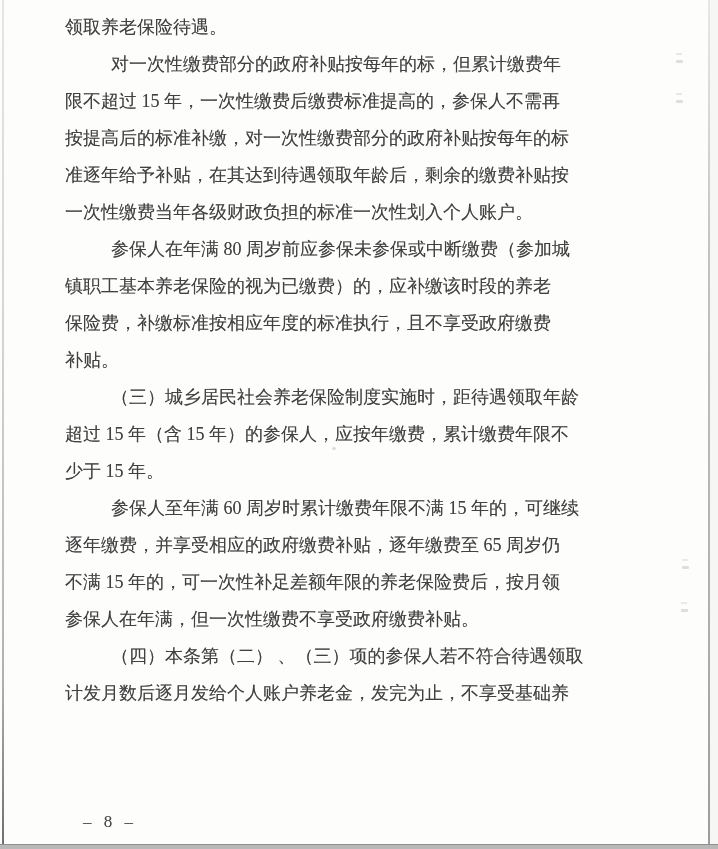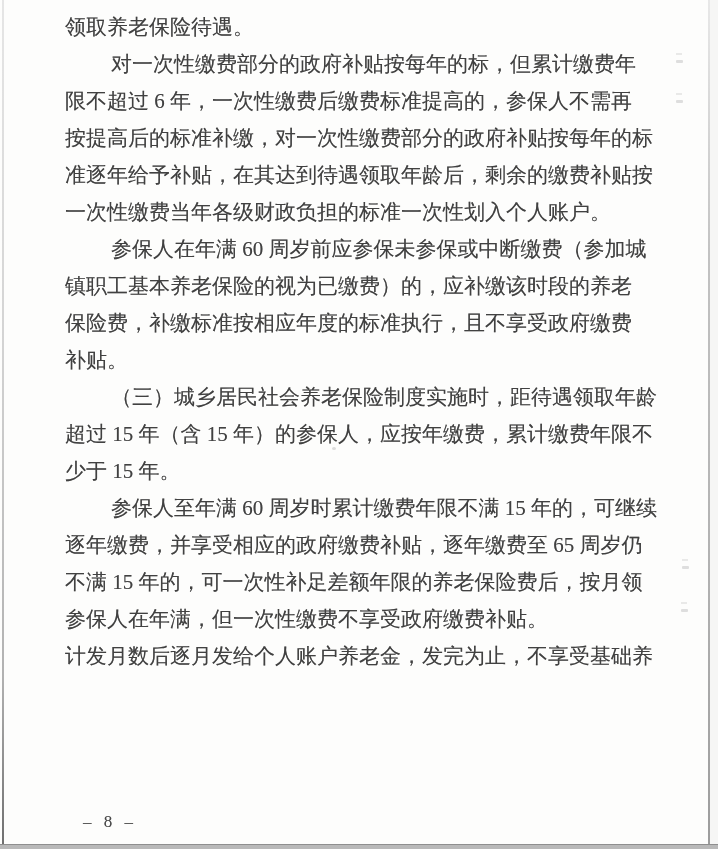--- a/index.html
+++ b/index.html
@@ -51,21 +51,21 @@
     height: 4px;
     background: #b9b9b9;
     border-top: 1px solid #8f8f8f;
   }
   .body-text {
     position: absolute;
     left: 65px;
     top: 9px;
     width: 592px;
     color: #414141;
-    font-size: 21px;
+    font-size: 18px;
     letter-spacing: 0px;
   }
   .line {
     height: 37px;
     line-height: 37px;
     white-space: pre;
     text-shadow: 0 0 0.6px rgba(70,70,70,0.45);
   }
   .line.indent {
     padding-left: 46px;
@@ -114,35 +114,36 @@
 <div class="page">
 
   <div class="edge-left"></div>
   <div class="edge-right"></div>
   <div class="right-gutter"></div>
   <div class="bottom-band"></div>
 
   <div class="body-text" id="document-body">
       <div class="line">领取养老保险待遇。</div>
       <div class="line indent">对一次性缴费部分的政府补贴按每年的标，但累计缴费年</div>
-      <div class="line">限不超过 6 年，一次性缴费后缴费标准提高的，参保人不需再</div>
+      <div class="line">限不超过 15 年，一次性缴费后缴费标准提高的，参保人不需再</div>
       <div class="line">按提高后的标准补缴，对一次性缴费部分的政府补贴按每年的标</div>
       <div class="line">准逐年给予补贴，在其达到待遇领取年龄后，剩余的缴费补贴按</div>
       <div class="line">一次性缴费当年各级财政负担的标准一次性划入个人账户。</div>
-      <div class="line indent">参保人在年满 60 周岁前应参保未参保或中断缴费（参加城</div>
+      <div class="line indent">参保人在年满 80 周岁前应参保未参保或中断缴费（参加城</div>
       <div class="line">镇职工基本养老保险的视为已缴费）的，应补缴该时段的养老</div>
       <div class="line">保险费，补缴标准按相应年度的标准执行，且不享受政府缴费</div>
       <div class="line">补贴。</div>
       <div class="line indent">（三）城乡居民社会养老保险制度实施时，距待遇领取年龄</div>
       <div class="line">超过 15 年（含 15 年）的参保人，应按年缴费，累计缴费年限不</div>
       <div class="line">少于 15 年。</div>
       <div class="line indent">参保人至年满 60 周岁时累计缴费年限不满 15 年的，可继续</div>
       <div class="line">逐年缴费，并享受相应的政府缴费补贴，逐年缴费至 65 周岁仍</div>
       <div class="line">不满 15 年的，可一次性补足差额年限的养老保险费后，按月领</div>
       <div class="line">参保人在年满，但一次性缴费不享受政府缴费补贴。</div>
+      <div class="line indent">（四）本条第（二） 、（三）项的参保人若不符合待遇领取</div>
       <div class="line">计发月数后逐月发给个人账户养老金，发完为止，不享受基础养</div>
     </div>
 
   <div class="page-number">– 8 –</div>
 
   <div class="artifact" style="left:676px; top:60px;"></div>
   <div class="artifact" style="left:676px; top:100px;"></div>
   <div class="artifact" style="left:682px; top:566px;"></div>
   <div class="artifact" style="left:681px; top:609px;"></div>
   <div class="dot-artifact" style="left:332px; top:447px;"></div>

